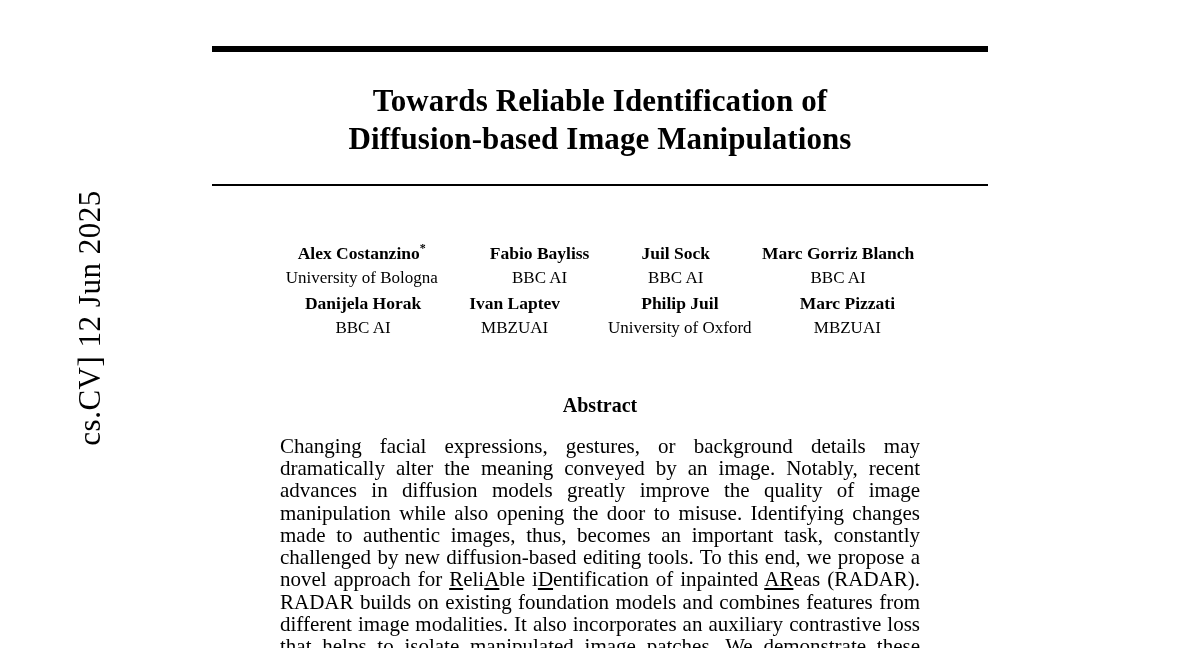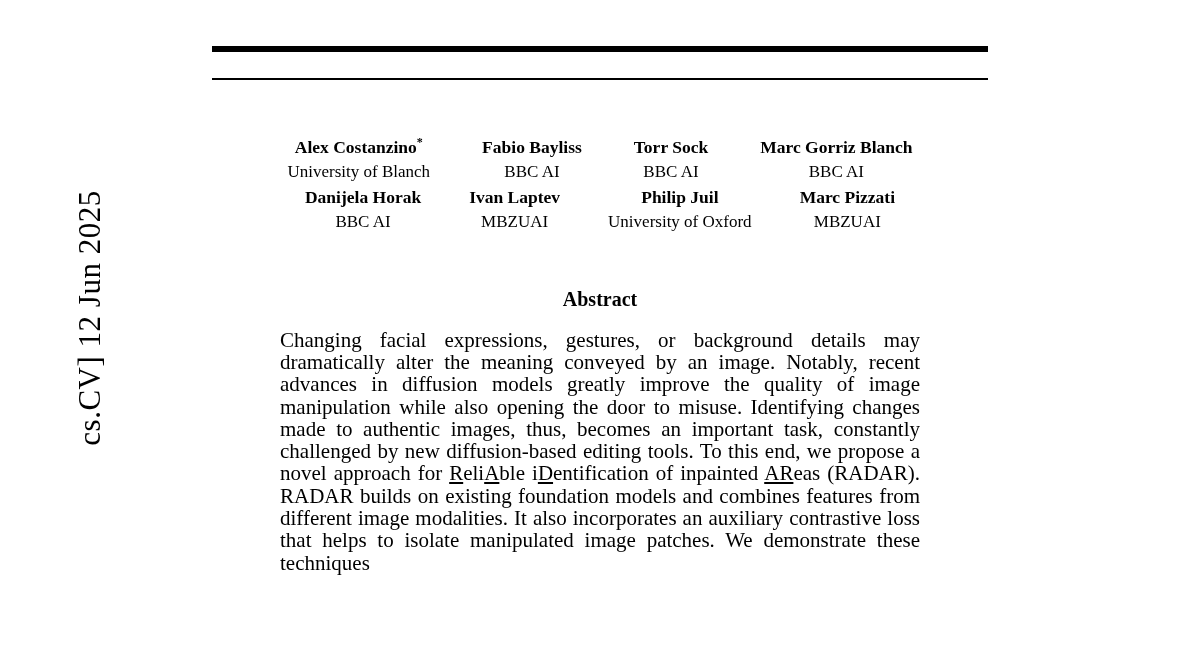--- a/index.html
+++ b/index.html
@@ -126,36 +126,40 @@
 <body>
 
 <div class="arxiv-stamp">
   <div class="vtext">cs.CV]  12 Jun 2025</div>
 </div>
 
 <div class="paper">
 
   <div class="rule-thick"></div>
 
+  <div class="title">
+    <span class="title-line">Towards Reliable Identification of</span>
+    <span class="title-line">Diffusion-based Image Manipulations</span>
+  </div>
 
   <div class="rule-thin"></div>
 
   <div class="authors">
 
     <div class="author-row row1">
       <div class="author">
         <div class="name"><span>Alex Costanzino</span><span class="star">*</span></div>
-        <div class="affil">University of Blanch</div>
+        <div class="affil">University of Bologna</div>
       </div>
       <div class="author">
         <div class="name"><span>Fabio Bayliss</span><span class="star"></span></div>
         <div class="affil">BBC AI</div>
       </div>
       <div class="author">
-        <div class="name"><span>Torr Sock</span><span class="star"></span></div>
+        <div class="name"><span>Juil Sock</span><span class="star"></span></div>
         <div class="affil">BBC AI</div>
       </div>
       <div class="author">
         <div class="name"><span>Marc Gorriz Blanch</span><span class="star"></span></div>
         <div class="affil">BBC AI</div>
       </div>
     </div>
 
     <div class="author-row row2">
       <div class="author">

